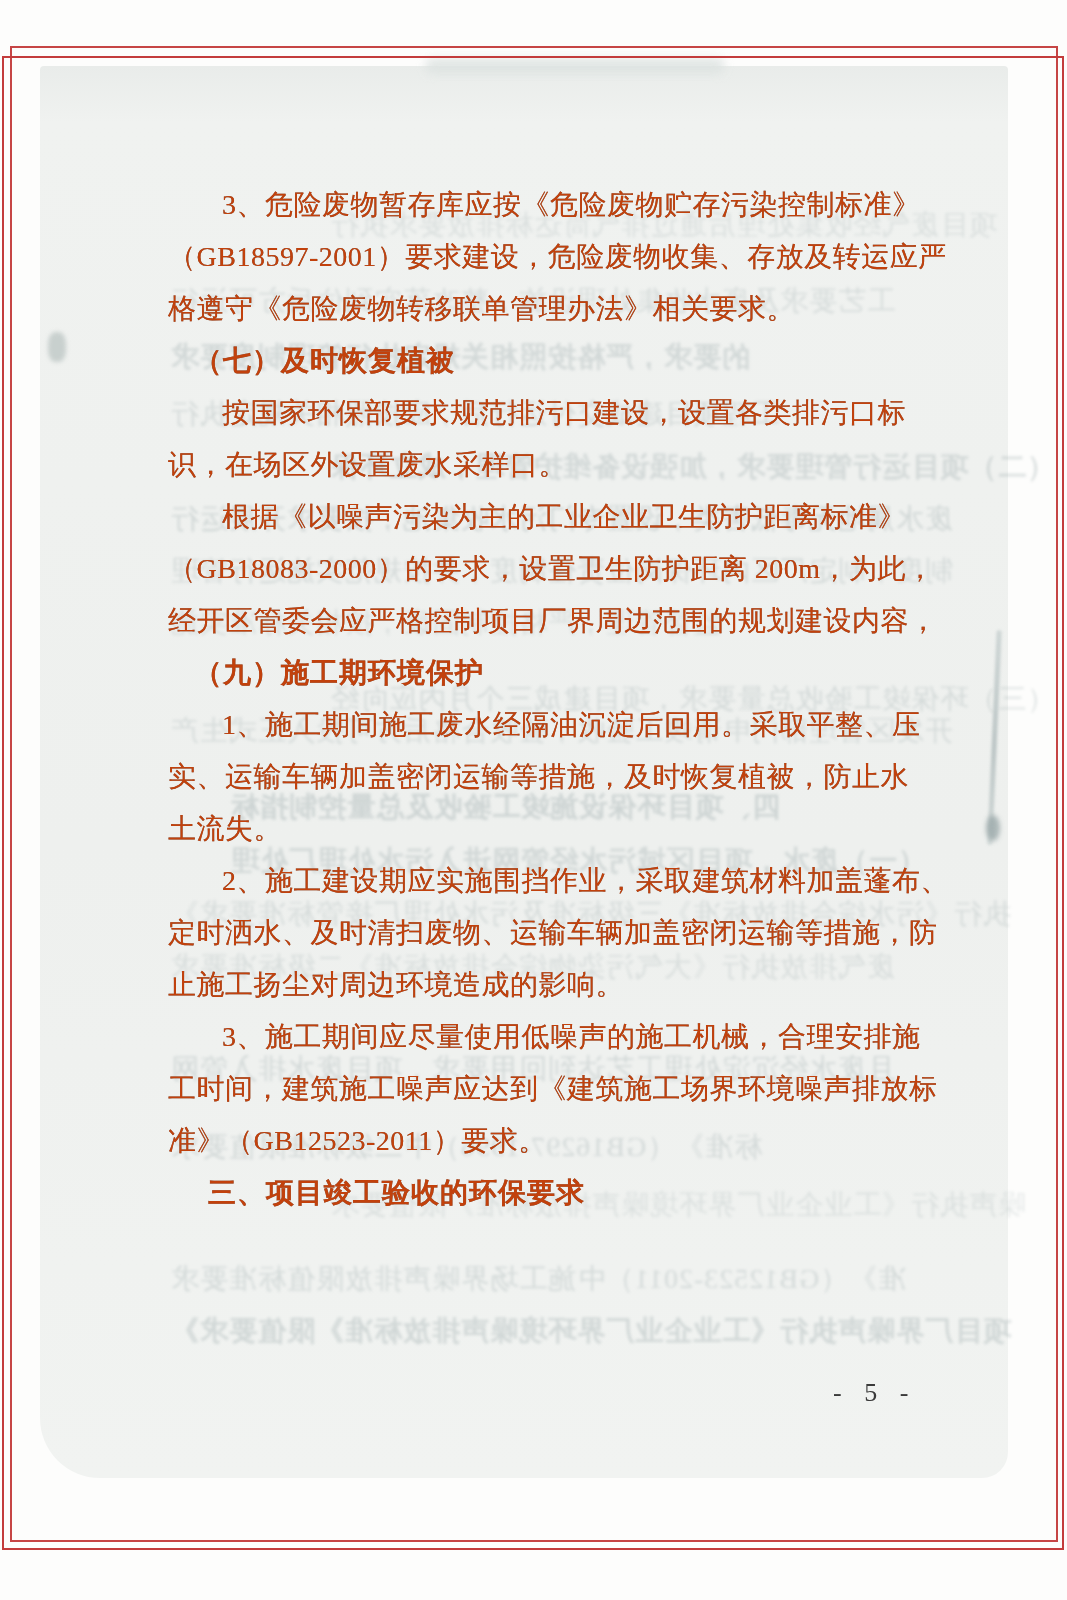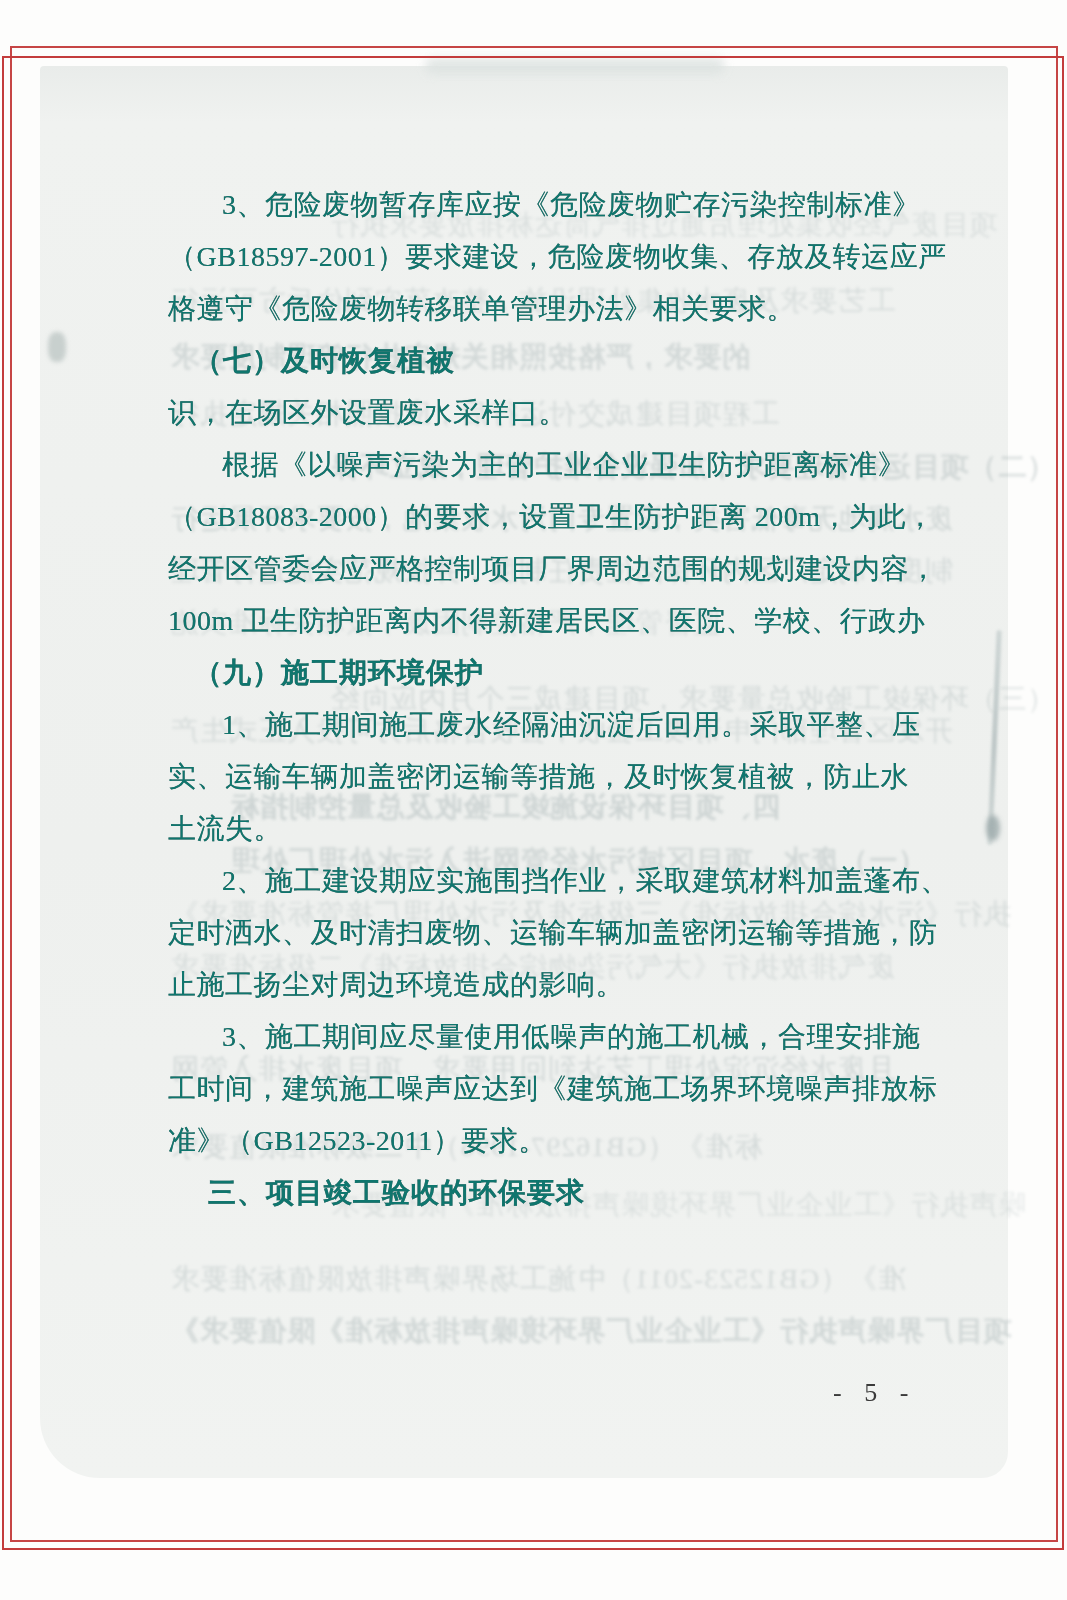--- a/index.html
+++ b/index.html
@@ -14,21 +14,21 @@
   .frame-b{left:2px;top:56px;width:1058px;height:1490px;border:2px solid #c33c3c;}
   
   .scan-area{
     position:absolute;left:40px;top:66px;width:968px;height:1412px;
     background:linear-gradient(180deg,#e9ecea 0%,#f0f2f0 4%,#eef0ee 55%,#f1f3f1 100%);
     border-radius:4px 4px 26px 60px;
   }
   
   .doc-body{position:absolute;left:168px;top:179px;width:760px;}
   .line{
-    height:52px;line-height:52px;font-size:28px;color:#0f766e;
+    height:52px;line-height:52px;font-size:28px;color:#c2410c;
     white-space:nowrap;letter-spacing:0.5px;
     text-shadow:0 0 0.6px rgba(35,35,35,0.65);
   }
   .line.heading{
     font-weight:bold;
     font-family:"Liberation Sans","DejaVu Sans",sans-serif;
     letter-spacing:1px;
   }
   .ind-para{padding-left:54px;}
   .ind-head{padding-left:26px;}
@@ -96,25 +96,25 @@
       <div class="ghost" style="top: 1186px; left: 330px; opacity: 0.22;">噪声执行《工业企业厂界环境噪声排放标准》限值要求</div>
       <div class="ghost" style="top: 1260px; left: 170px; opacity: 0.3;">准》（GB12523-2011）中施工场界噪声排放限值标准要求</div>
       <div class="ghost bold" style="top: 1312px; left: 170px; opacity: 0.32;">项目厂界噪声执行《工业企业厂界环境噪声排放标准》限值要求》</div>
     </div>
 
   <div class="doc-body" id="doc-body">
       <div class="line ind-para">3、危险废物暂存库应按《危险废物贮存污染控制标准》</div>
       <div class="line">（GB18597-2001）要求建设，危险废物收集、存放及转运应严</div>
       <div class="line">格遵守《危险废物转移联单管理办法》相关要求。</div>
       <div class="line heading ind-head">（七）及时恢复植被</div>
+      <div class="line ind-para">按国家环保部要求规范排污口建设，设置各类排污口标</div>
       <div class="line">识，在场区外设置废水采样口。</div>
       <div class="line ind-para">根据《以噪声污染为主的工业企业卫生防护距离标准》</div>
       <div class="line">（GB18083-2000）的要求，设置卫生防护距离 200m，为此，</div>
       <div class="line">经开区管委会应严格控制项目厂界周边范围的规划建设内容，</div>
-      <div class="line">100m 卫生防护距离内不得新建居民区、医院、学校、行政办</div>
       <div class="line heading ind-head">（九）施工期环境保护</div>
       <div class="line ind-para">1、施工期间施工废水经隔油沉淀后回用。采取平整、压</div>
       <div class="line">实、运输车辆加盖密闭运输等措施，及时恢复植被，防止水</div>
       <div class="line">土流失。</div>
       <div class="line ind-para">2、施工建设期应实施围挡作业，采取建筑材料加盖蓬布、</div>
       <div class="line">定时洒水、及时清扫废物、运输车辆加盖密闭运输等措施，防</div>
       <div class="line">止施工扬尘对周边环境造成的影响。</div>
       <div class="line ind-para">3、施工期间应尽量使用低噪声的施工机械，合理安排施</div>
       <div class="line">工时间，建筑施工噪声应达到《建筑施工场界环境噪声排放标</div>
       <div class="line">准》（GB12523-2011）要求。</div>

